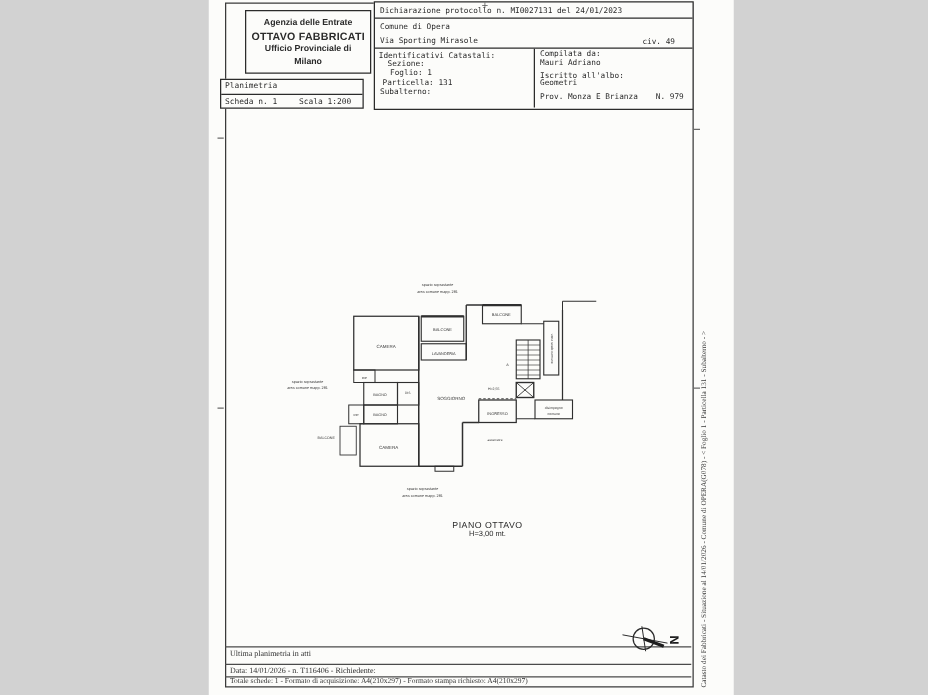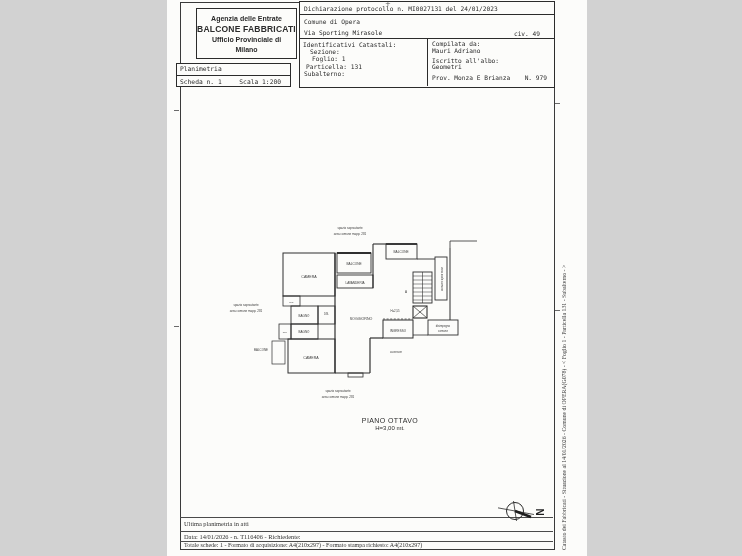--- a/index.html
+++ b/index.html
@@ -70,21 +70,21 @@
 </head>
 <body>
 
 <div id="screen">
 
   <div id="paper" class="abs"></div>
   <div id="sheet-frame" class="abs"></div>
 
   <div id="agency-box" class="abs">
     <div class="l1">Agenzia delle Entrate</div>
-    <div class="l2">BALCONE FABBRICATI</div>
+    <div class="l2">OTTAVO FABBRICATI</div>
     <div class="l3">Ufficio Provinciale di</div>
     <div class="l4">Milano</div>
   </div>
 
   <div id="plani-box" class="abs">
     <div class="row1">Planimetria</div>
     <div class="row2">
       <span>Scheda n. 1</span>
       <span class="scala">Scala 1:200</span>
     </div>

